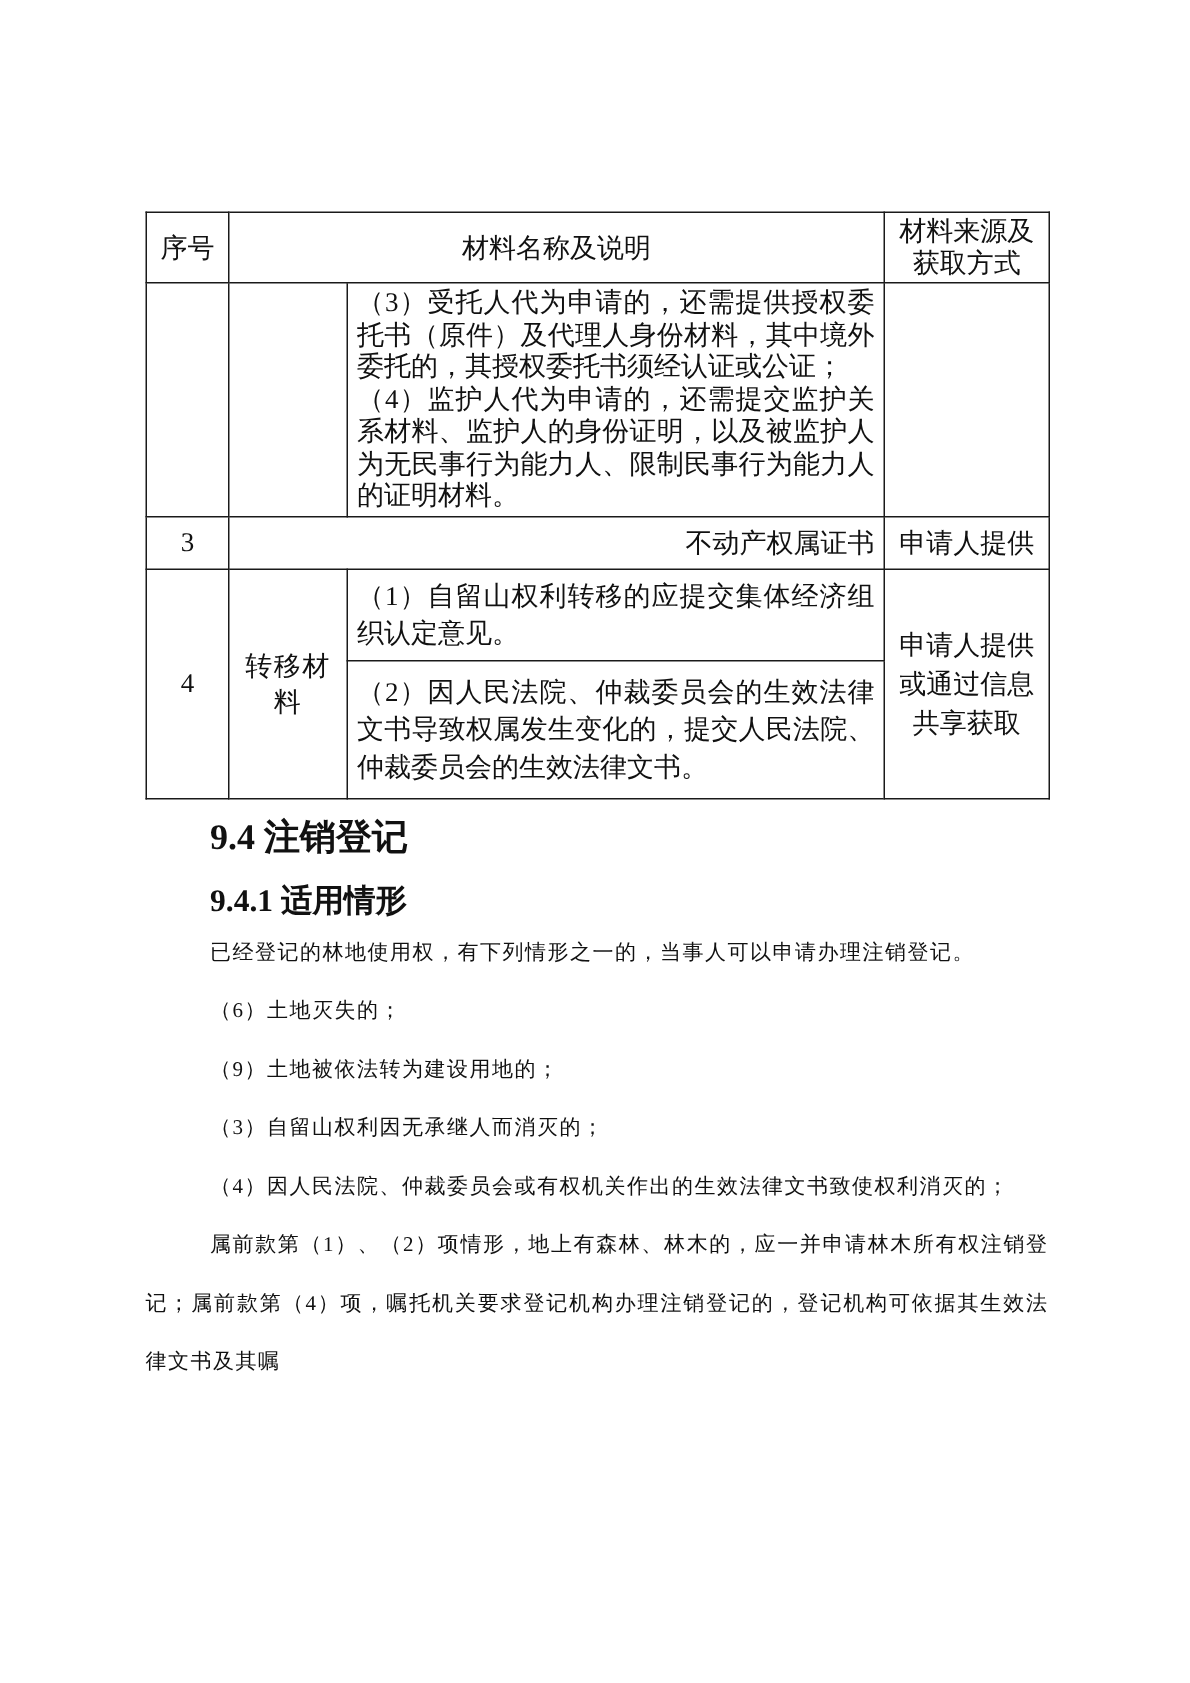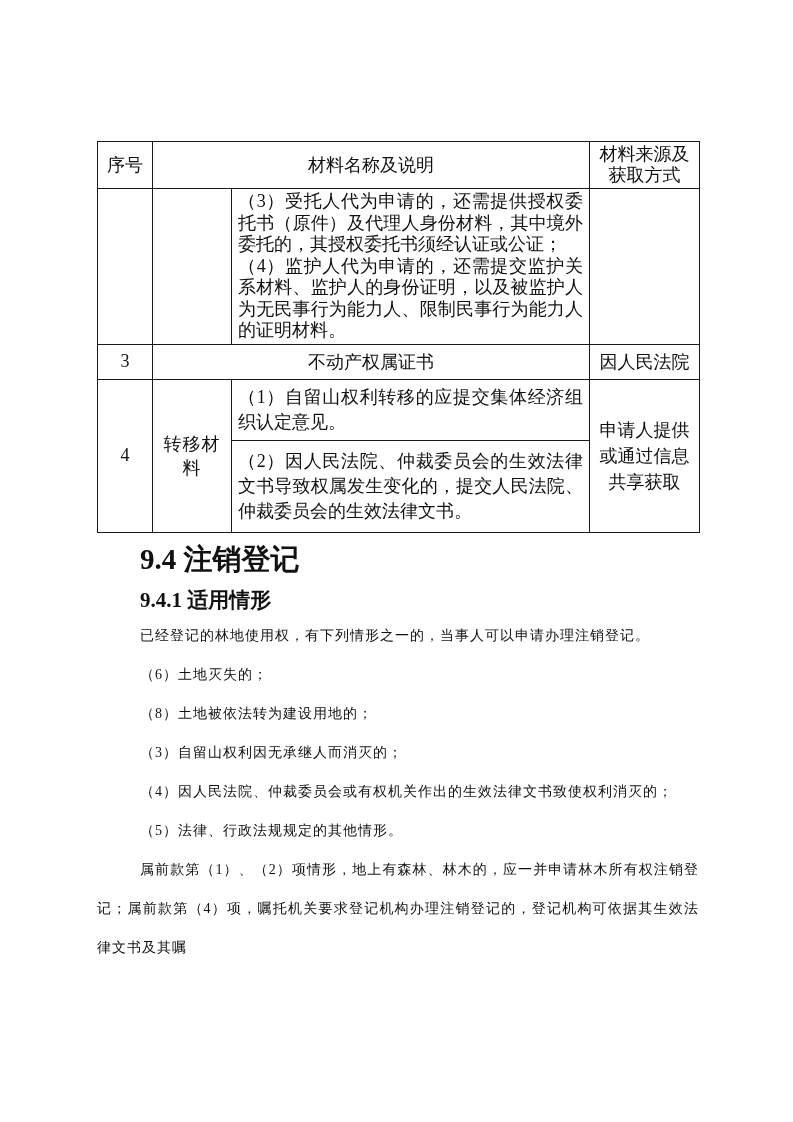--- a/index.html
+++ b/index.html
@@ -65,38 +65,38 @@
     padding: 3px 7px;
   }
   .desc-cell-mid {
     text-align: justify;
     text-justify: inter-character;
     vertical-align: middle;
     line-height: 25px;
     padding: 4px 7px;
   }
   .name-cell {
-    text-align: center;
+    text-align: right;
     vertical-align: middle;
     height: 30px;
   }
   .source-cell {
     text-align: center;
     vertical-align: middle;
     line-height: 26px;
     padding: 2px 8px;
   }
   .row-cont { height: 128px; }
   .row-sub1 { height: 61px; }
   .row-sub2 { height: 92px; }
 
   .heading-1 {
     margin: 10px 0 0 0;
     padding-left: 43px;
-    font-size: 29px;
+    font-size: 24px;
     line-height: 32px;
     font-weight: bold;
   }
   .heading-2 {
     margin: 9px 0 0 0;
     padding-left: 43px;
     font-size: 21px;
     line-height: 32px;
     font-weight: bold;
   }
@@ -136,40 +136,39 @@
           <td class="desc-cell">
             <div>（3）受托人代为申请的，还需提供授权委托书（原件）及代理人身份材料，其中境外委托的，其授权委托书须经认证或公证；</div>
             <div>（4）监护人代为申请的，还需提交监护关系材料、监护人的身份证明，以及被监护人为无民事行为能力人、限制民事行为能力人的证明材料。</div>
           </td>
           <td class="source-cell"></td>
         </tr>
 
         <tr>
           <td class="seq-cell">3</td>
           <td class="name-cell" colspan="2">不动产权属证书</td>
-          <td class="source-cell">因人民法院</td>
+          <td class="source-cell">申请人提供</td>
         </tr>
 
         <tr class="row-sub1">
           <td class="seq-cell" rowspan="2">4</td>
           <td class="cat-cell" rowspan="2">转移材料</td>
           <td class="desc-cell-mid">（1）自留山权利转移的应提交集体经济组织认定意见。</td>
           <td class="source-cell" rowspan="2">申请人提供或通过信息共享获取</td>
         </tr>
         <tr class="row-sub2">
           <td class="desc-cell-mid">（2）因人民法院、仲裁委员会的生效法律文书导致权属发生变化的，提交人民法院、仲裁委员会的生效法律文书。</td>
         </tr>
       </tbody>
     </table>
 
     <h1 class="heading-1">9.4 注销登记</h1>
     <h2 class="heading-2">9.4.1 适用情形</h2>
 
     <p class="body-p">已经登记的林地使用权，有下列情形之一的，当事人可以申请办理注销登记。</p>
     <p class="body-p">（6）土地灭失的；</p>
-    <p class="body-p">（8）土地被依法转为建设用地的；</p>
+    <p class="body-p">（9）土地被依法转为建设用地的；</p>
     <p class="body-p">（3）自留山权利因无承继人而消灭的；</p>
     <p class="body-p">（4）因人民法院、仲裁委员会或有权机关作出的生效法律文书致使权利消灭的；</p>
-    <p class="body-p">（5）法律、行政法规规定的其他情形。</p>
     <p class="body-p">属前款第（1）、（2）项情形，地上有森林、林木的，应一并申请林木所有权注销登记；属前款第（4）项，嘱托机关要求登记机构办理注销登记的，登记机构可依据其生效法律文书及其嘱</p>
 
   </div>
 </div>
 
 </body></html>

